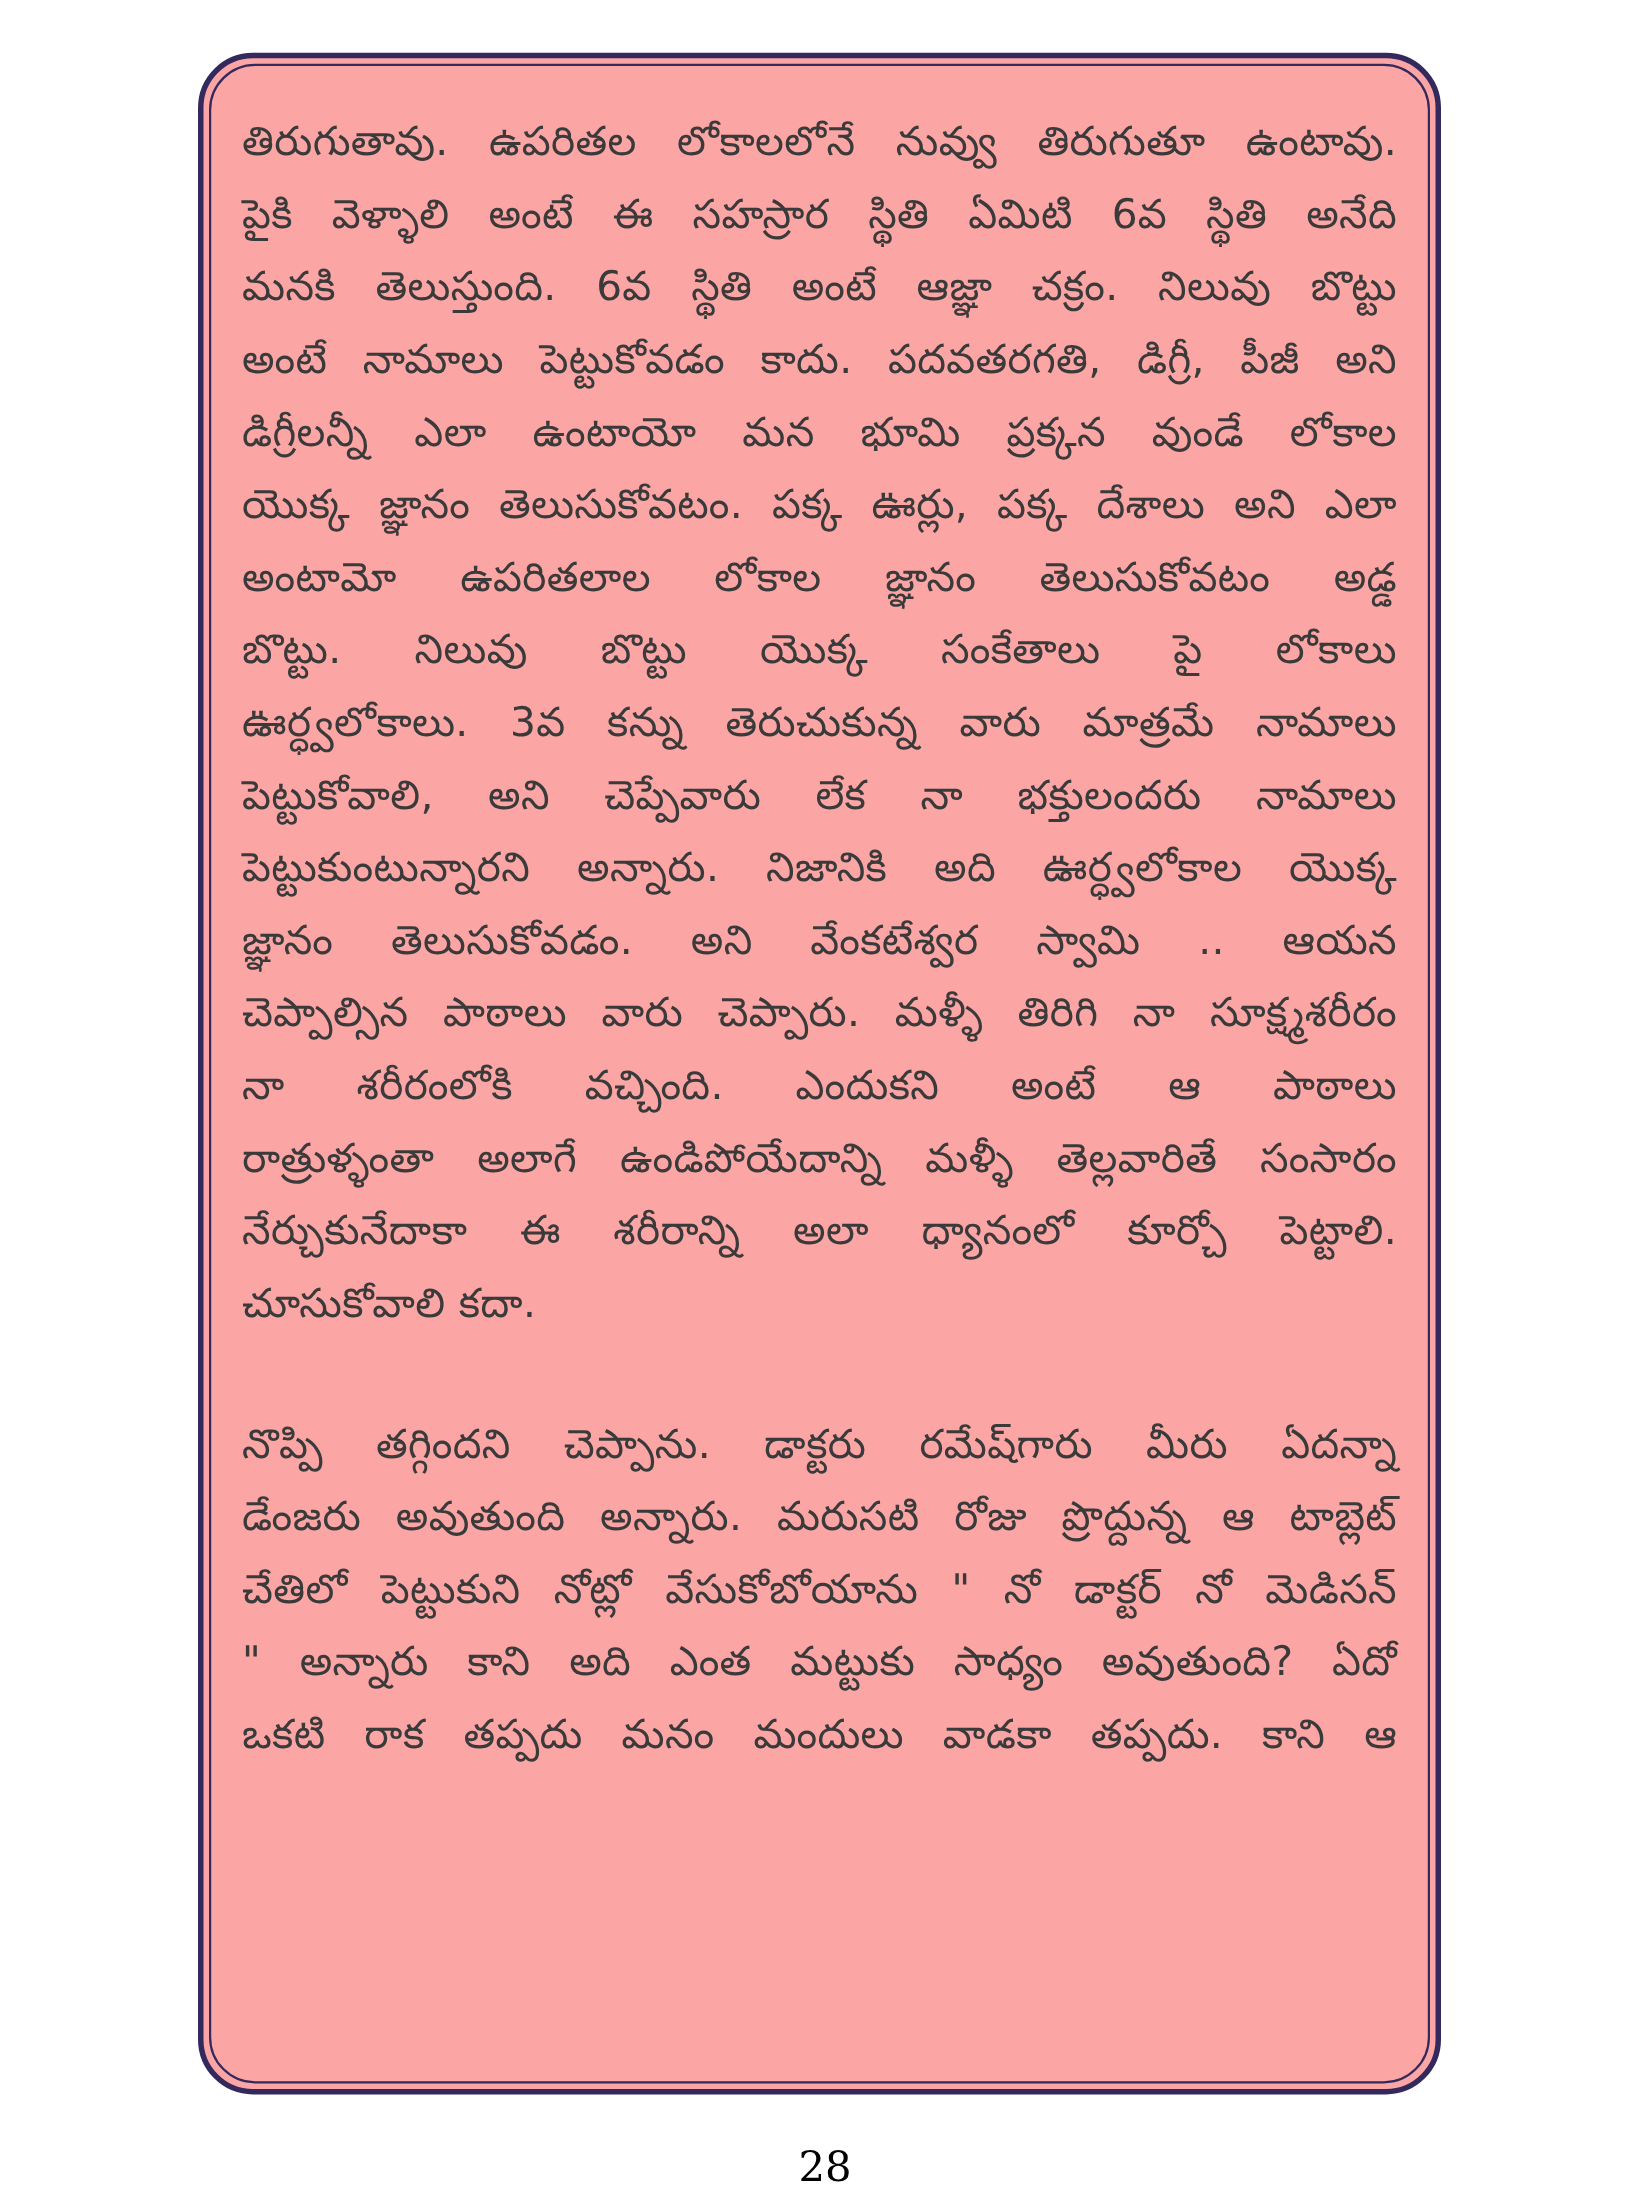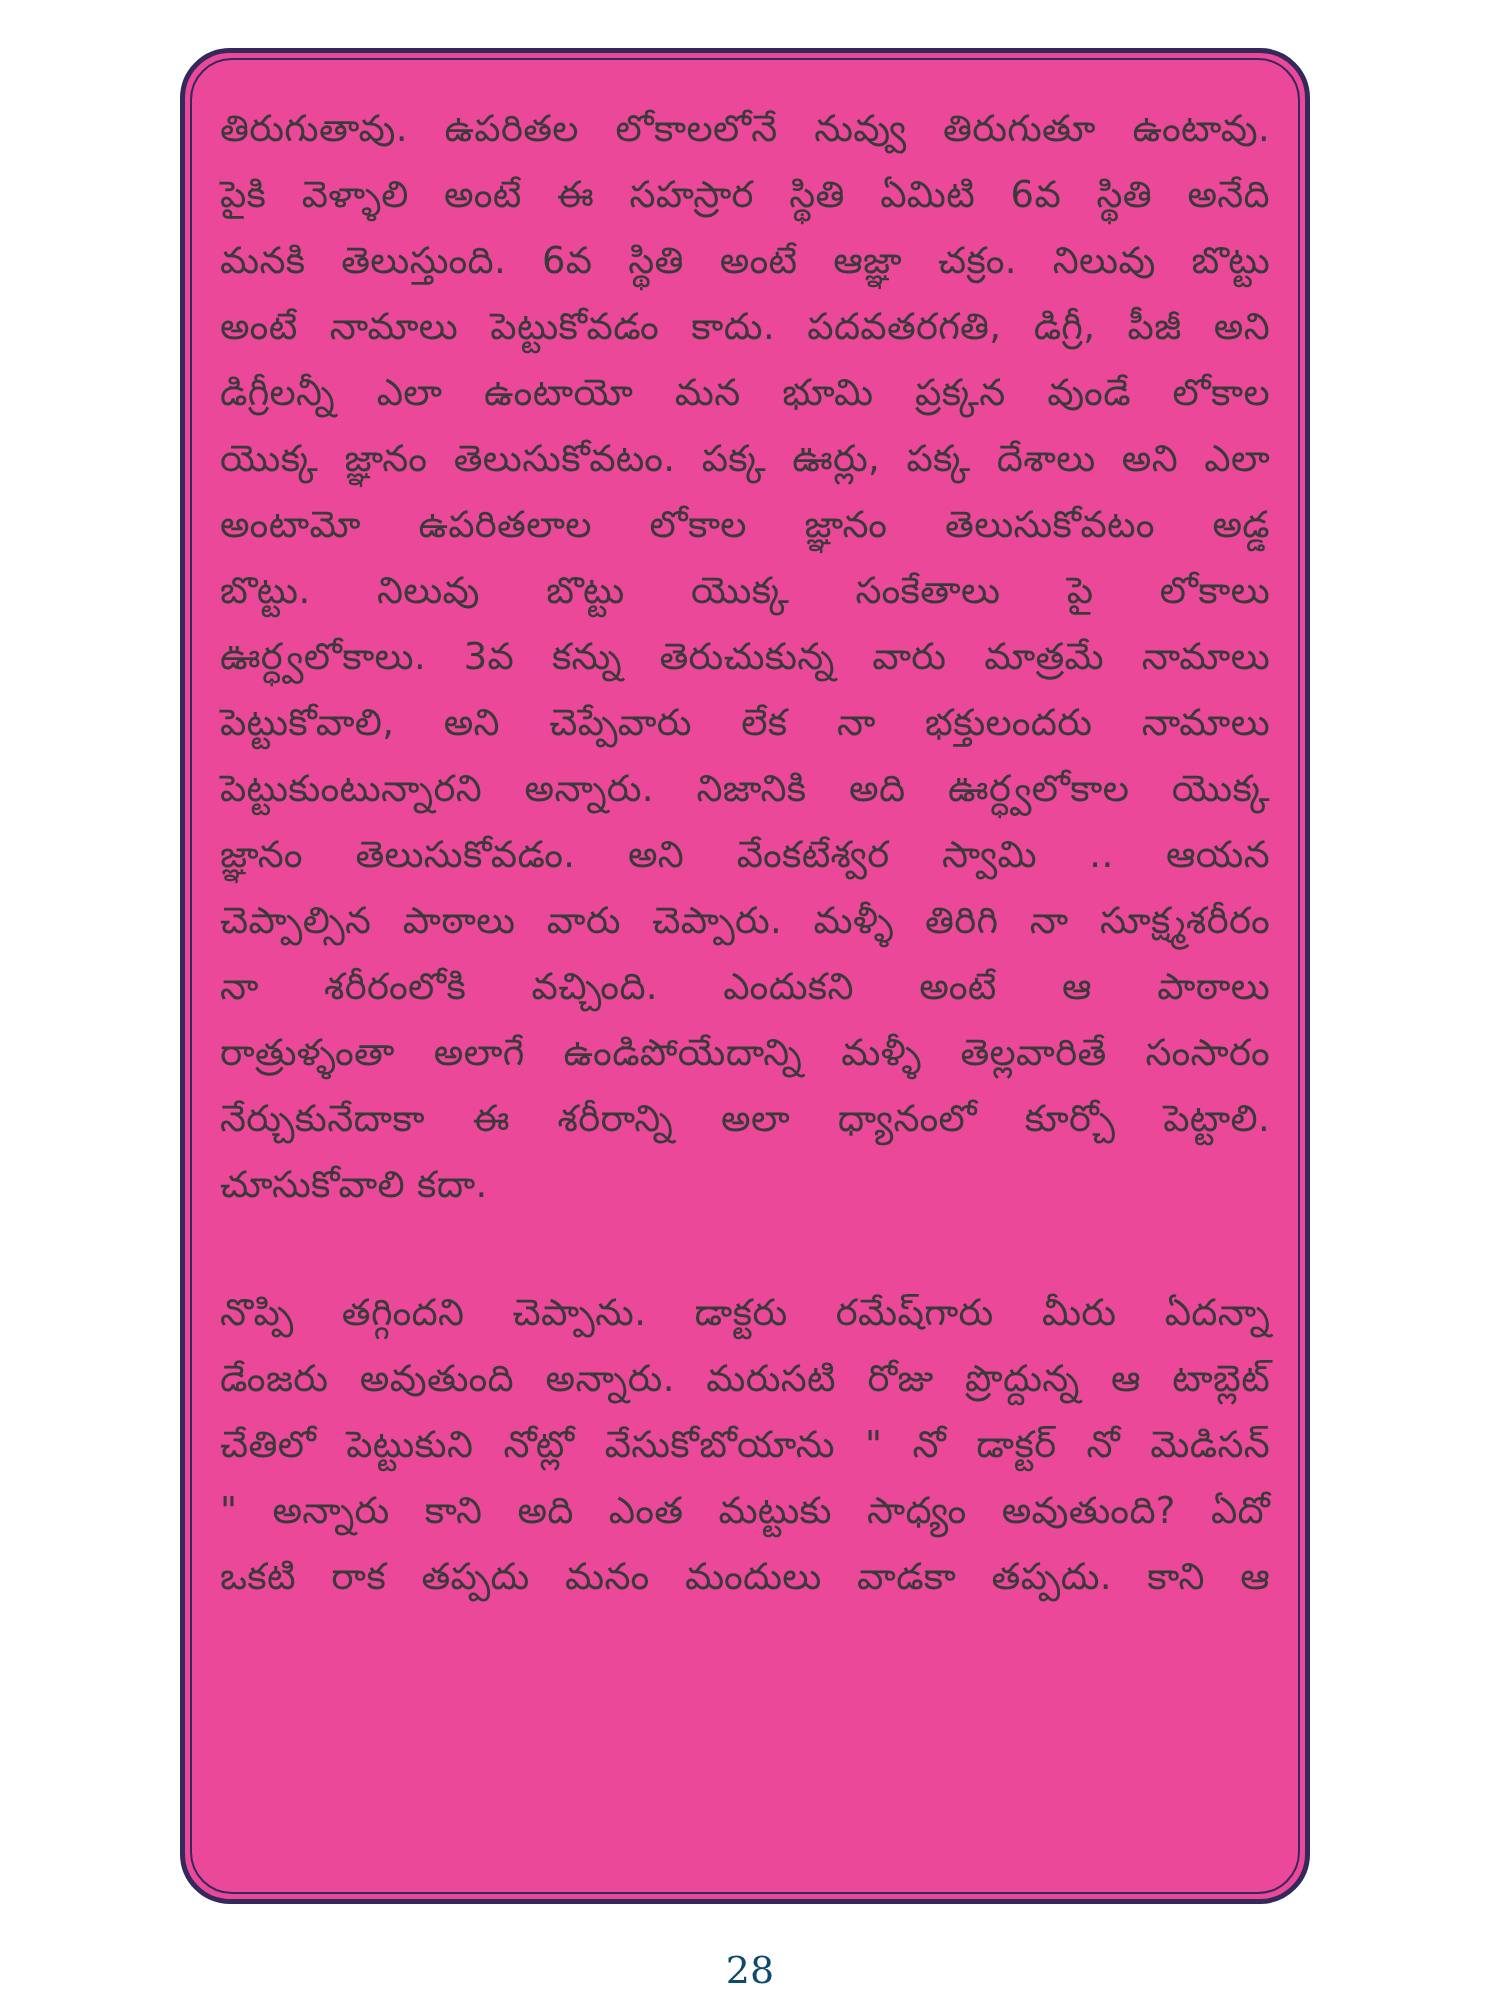--- a/index.html
+++ b/index.html
@@ -15,21 +15,21 @@
   }
   .page-frame {
     position: absolute;
     left: 180px;
     top: 48px;
     width: 1130px;
     height: 1856px;
     border: 5px solid #34295c;
     border-radius: 50px;
     box-sizing: border-box;
-    background: #ec4899;
+    background: #fca5a5;
   }
   .page-frame-inner {
     position: absolute;
     inset: 5px;
     border: 2px solid #34295c;
     border-radius: 42px;
     box-sizing: border-box;
     padding: 36px 28px 20px 28px;
     overflow: hidden;
   }
@@ -56,21 +56,21 @@
     text-indent: 72px;
   }
   .page-number {
     position: absolute;
     left: 0;
     right: 0;
     top: 1948px;
     text-align: center;
     font-family: "DejaVu Serif", serif;
     font-size: 38px;
-    color: #0c4a6e;
+    color: #000000;
   }
 </style>
 </head>
 <body>
 
 <div class="page-frame">
   <div class="page-frame-inner">
 
     <div class="para">
       <div class="line">తిరుగుతావు. ఉపరితల లోకాలలోనే నువ్వు తిరుగుతూ ఉంటావు.</div>

